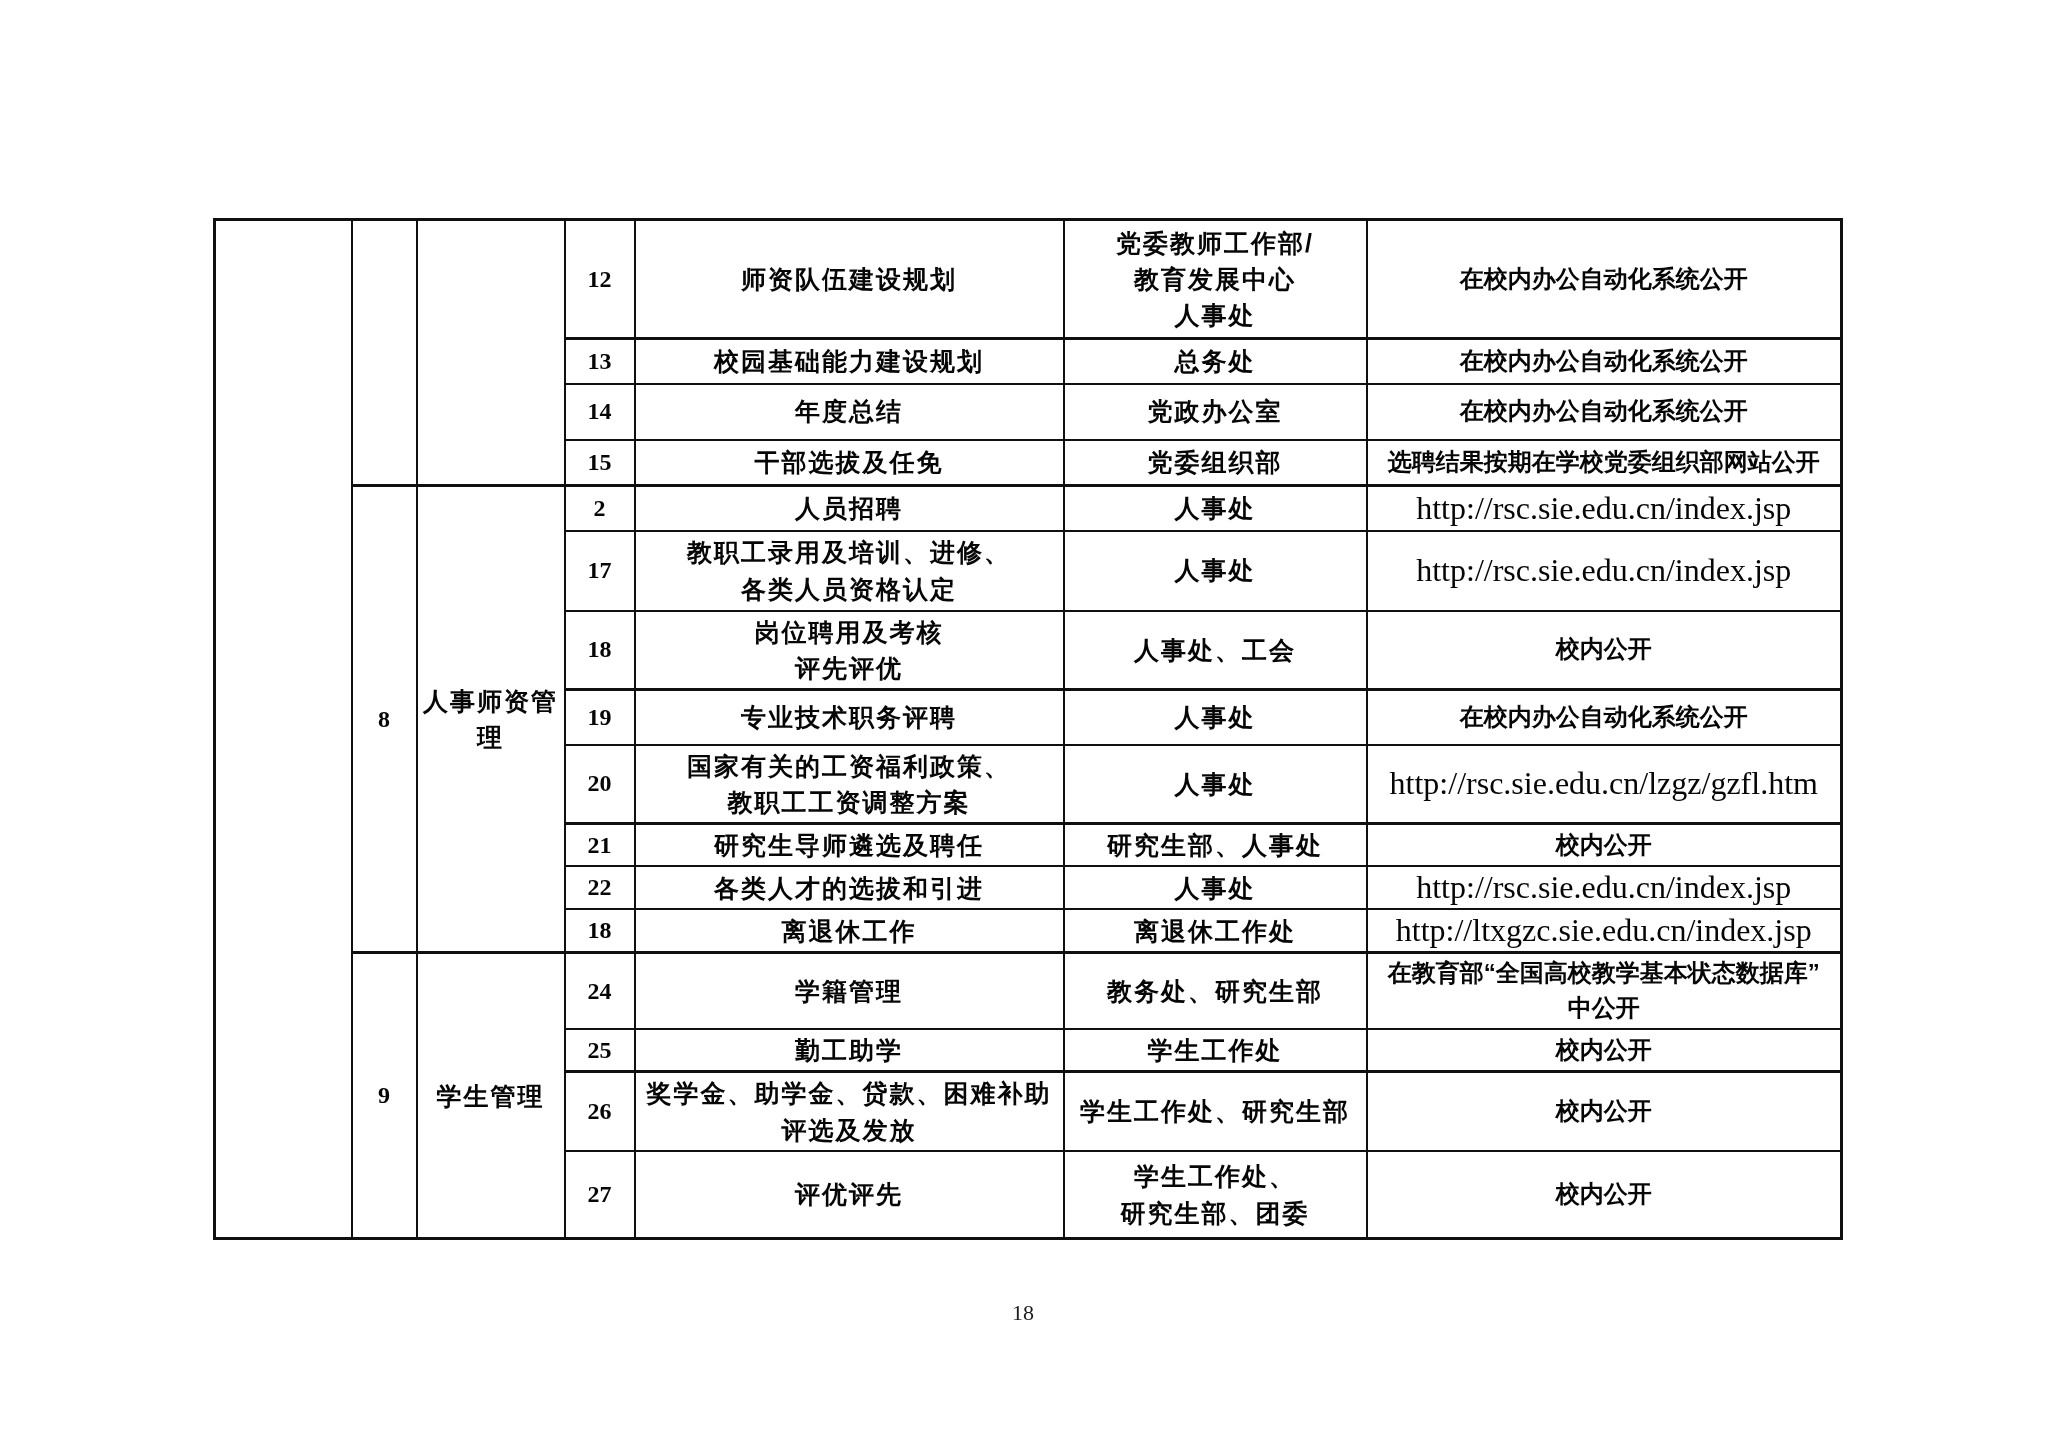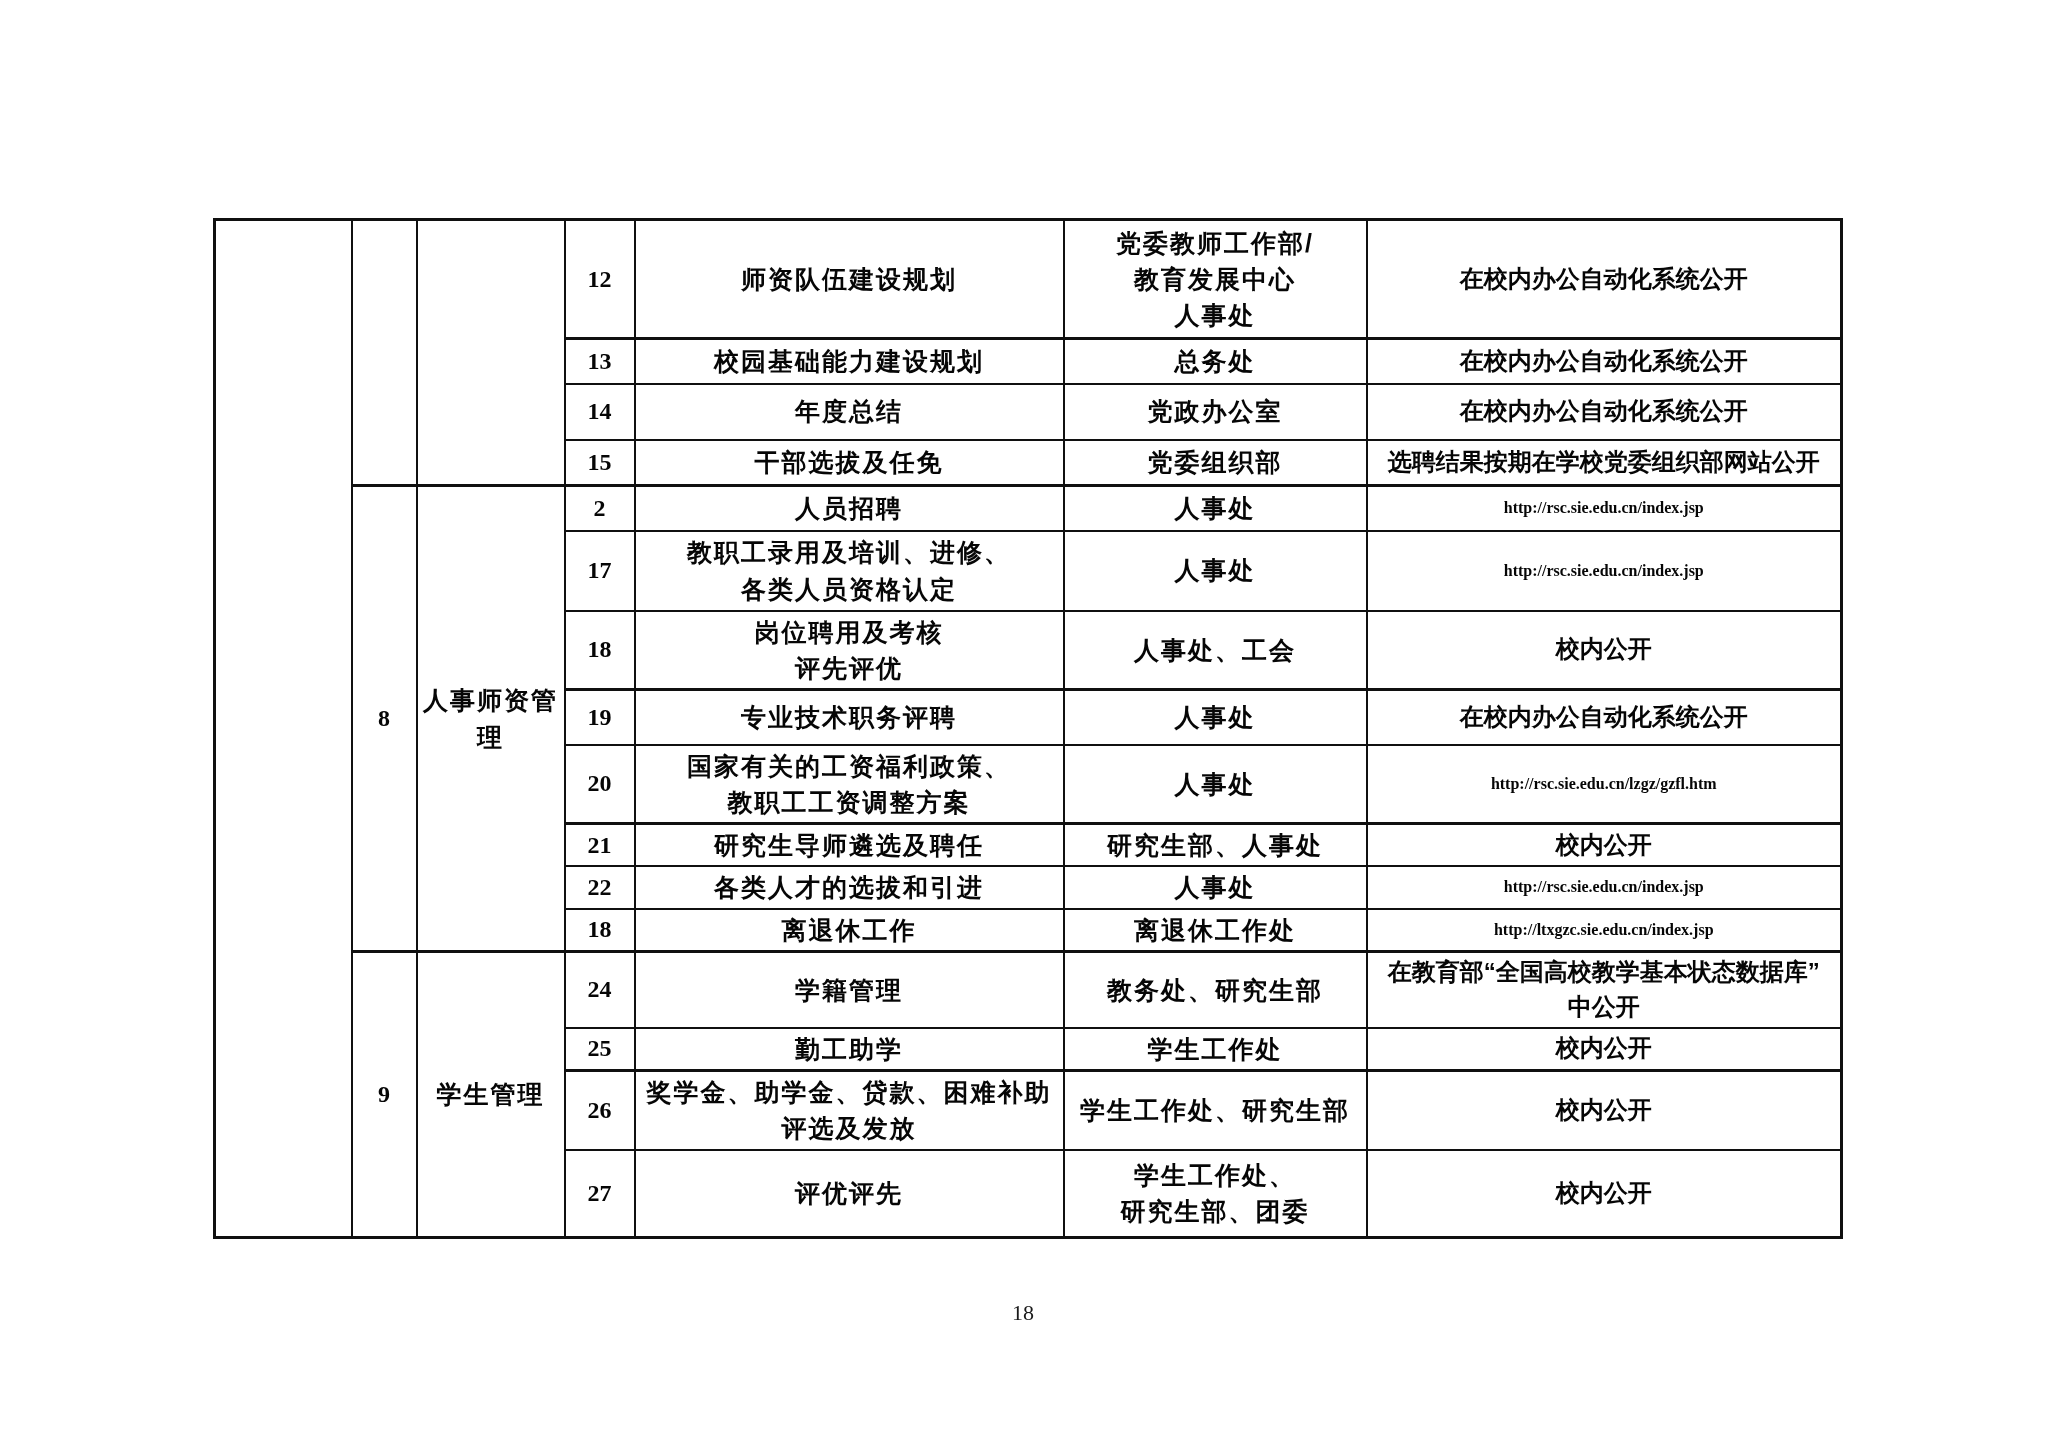--- a/index.html
+++ b/index.html
@@ -56,22 +56,22 @@
   td.colG {
     text-align: left;
     padding-left: 6px;
   }
   td.colG.zh {
     font-size: 24px;
     letter-spacing: 0;
   }
   .url {
     font-family: "Liberation Serif", serif;
-    font-weight: bold;
-    font-size: 16px;
+    font-weight: normal;
+    font-size: 32px;
     letter-spacing: 0;
     white-space: nowrap;
   }
   .page-number {
     position: absolute;
     left: 973px;
     top: 1300px;
     width: 100px;
     text-align: center;
     font-family: "Liberation Serif", serif;

